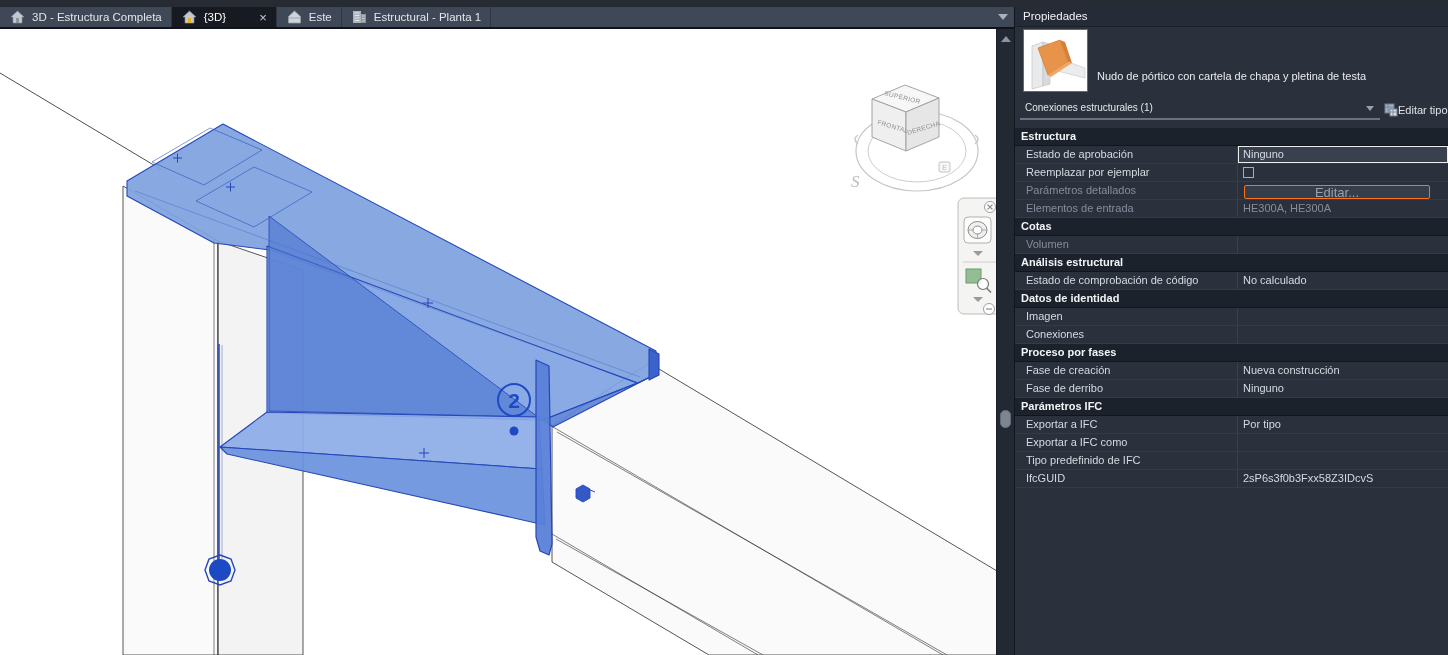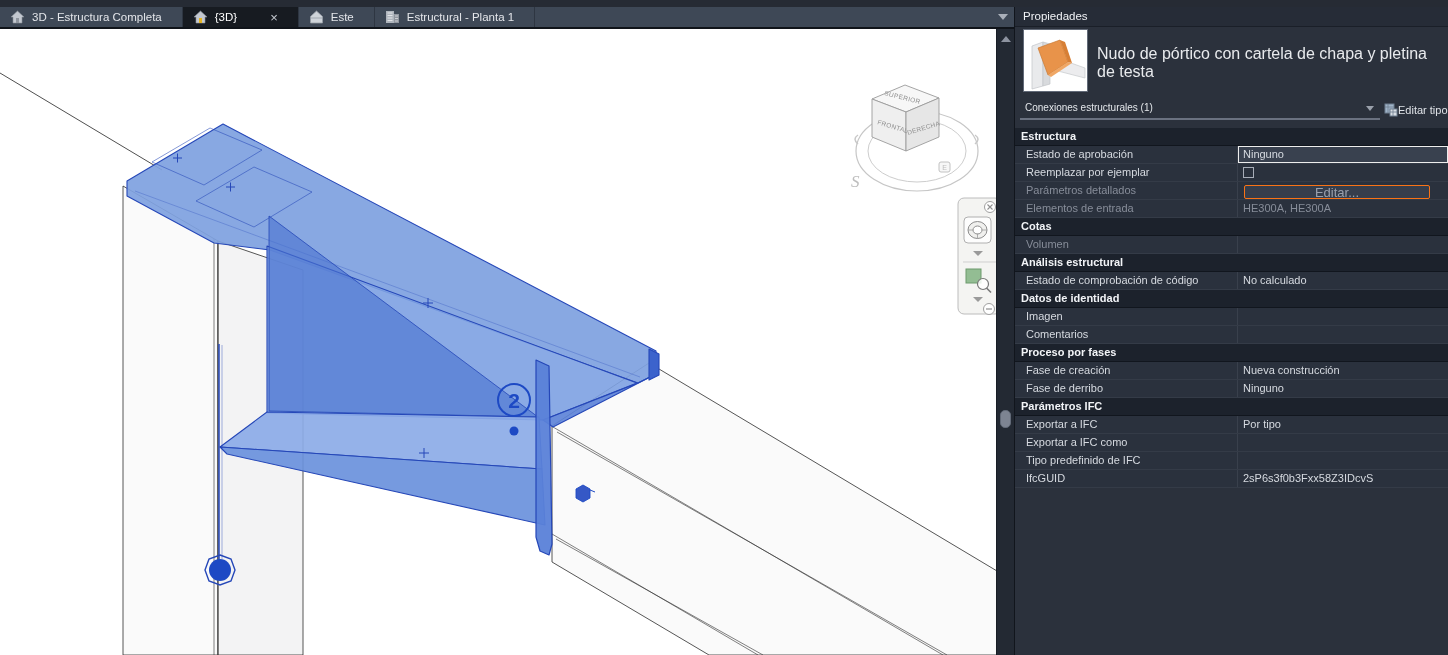--- a/index.html
+++ b/index.html
@@ -4,21 +4,21 @@
 <style>
   html,body{margin:0;padding:0;background:#14171c;}
   *{box-sizing:border-box;}
   body{font-family:"Liberation Sans",sans-serif;}
   .app{position:relative;width:1448px;height:655px;overflow:hidden;background:#262b34;}
 
   
   .topstrip{position:absolute;left:0;top:0;width:1448px;height:7px;background:#262b34;}
   .tabbar{position:absolute;left:0;top:7px;width:1014px;height:22px;background:#3e4856;
           border-bottom:2px solid #10141a;display:flex;align-items:stretch;}
-  .tab{display:flex;align-items:center;gap:7px;padding:0 20px 0 10px;font-size:11.5px;color:#e4e6ea;
+  .tab{display:flex;align-items:center;gap:7px;padding:0 9px 0 10px;font-size:11.5px;color:#e4e6ea;
        border-right:1px solid #2e3642;cursor:default;white-space:nowrap;}
   .tab .ticon{display:inline-flex;width:15px;height:14px;align-items:center;justify-content:center;}
   .tab.active{background:#171b21;color:#ffffff;}
   .tab .closex{margin-left:26px;color:#c7cbd2;font-size:13px;line-height:1;}
   .taboverflow{margin-left:auto;margin-right:6px;align-self:center;width:0;height:0;
        border-left:5px solid transparent;border-right:5px solid transparent;border-top:6px solid #aab0ba;}
 
   
   .viewport{position:absolute;left:0;top:29px;width:996px;height:626px;background:#ffffff;overflow:hidden;}
 
@@ -27,21 +27,21 @@
   .vscroll .uparrow{position:absolute;left:4px;top:7px;width:0;height:0;
       border-left:5px solid transparent;border-right:5px solid transparent;border-bottom:6px solid #8d93a0;}
   .vscroll .thumb{position:absolute;left:3px;top:381px;width:11px;height:18px;border-radius:5px;background:#7d8492;}
 
   
   .props{position:absolute;left:1014px;top:7px;width:434px;height:648px;background:#2b313c;border-left:1px solid #11151c;color:#dfe2e7;}
   .ptitle{position:absolute;left:0;top:0;width:100%;height:20px;background:#262c37;border-bottom:1px solid #1a1f28;
           font-size:11.5px;color:#f0f2f5;padding:3px 0 0 8px;}
   .preview{position:absolute;left:0;top:20px;width:100%;height:72px;}
   .thumb{position:absolute;left:8px;top:2px;width:65px;height:63px;background:#ffffff;border:1px solid #626a78;}
-  .typename{position:absolute;left:82px;top:3px;width:348px;height:66px;display:flex;align-items:center;font-size:16px;color:#e8eaed;}
+  .typename{position:absolute;left:82px;top:16px;width:348px;height:66px;display:flex;align-items:center;font-size:11px;color:#e8eaed;}
   .selector{position:absolute;left:0;top:92px;width:100%;height:24px;}
   .selbox{position:absolute;left:5px;top:0;width:360px;height:21px;border-bottom:2px solid #6a7180;
           font-size:10px;color:#e3e6ea;padding:3px 0 0 5px;}
   .selbox .chev{position:absolute;right:6px;top:7px;width:0;height:0;border-left:4px solid transparent;
           border-right:4px solid transparent;border-top:5px solid #9aa0ab;}
   .edittype{position:absolute;left:369px;top:0;width:65px;height:22px;overflow:hidden;display:flex;align-items:center;gap:0;
           font-size:11px;color:#dfe2e7;white-space:nowrap;}
   .pgrid{position:absolute;left:0;top:121px;width:100%;}
   .psec{height:18px;background:#1c222c;border-bottom:1px solid #11161e;font-size:11px;font-weight:bold;
         color:#f2f4f7;padding:2px 0 0 6px;}
@@ -279,21 +279,21 @@
         <div class="prow">
           <div class="plabel">Estado de comprobación de código</div>
           <div class="pvalue">No calculado</div>
         </div>
         <div class="psec">Datos de identidad</div>
         <div class="prow">
           <div class="plabel">Imagen</div>
           <div class="pvalue"></div>
         </div>
         <div class="prow">
-          <div class="plabel">Comentarios</div>
+          <div class="plabel">Conexiones</div>
           <div class="pvalue"></div>
         </div>
         <div class="psec">Proceso por fases</div>
         <div class="prow">
           <div class="plabel">Fase de creación</div>
           <div class="pvalue">Nueva construcción</div>
         </div>
         <div class="prow">
           <div class="plabel">Fase de derribo</div>
           <div class="pvalue">Ninguno</div>

